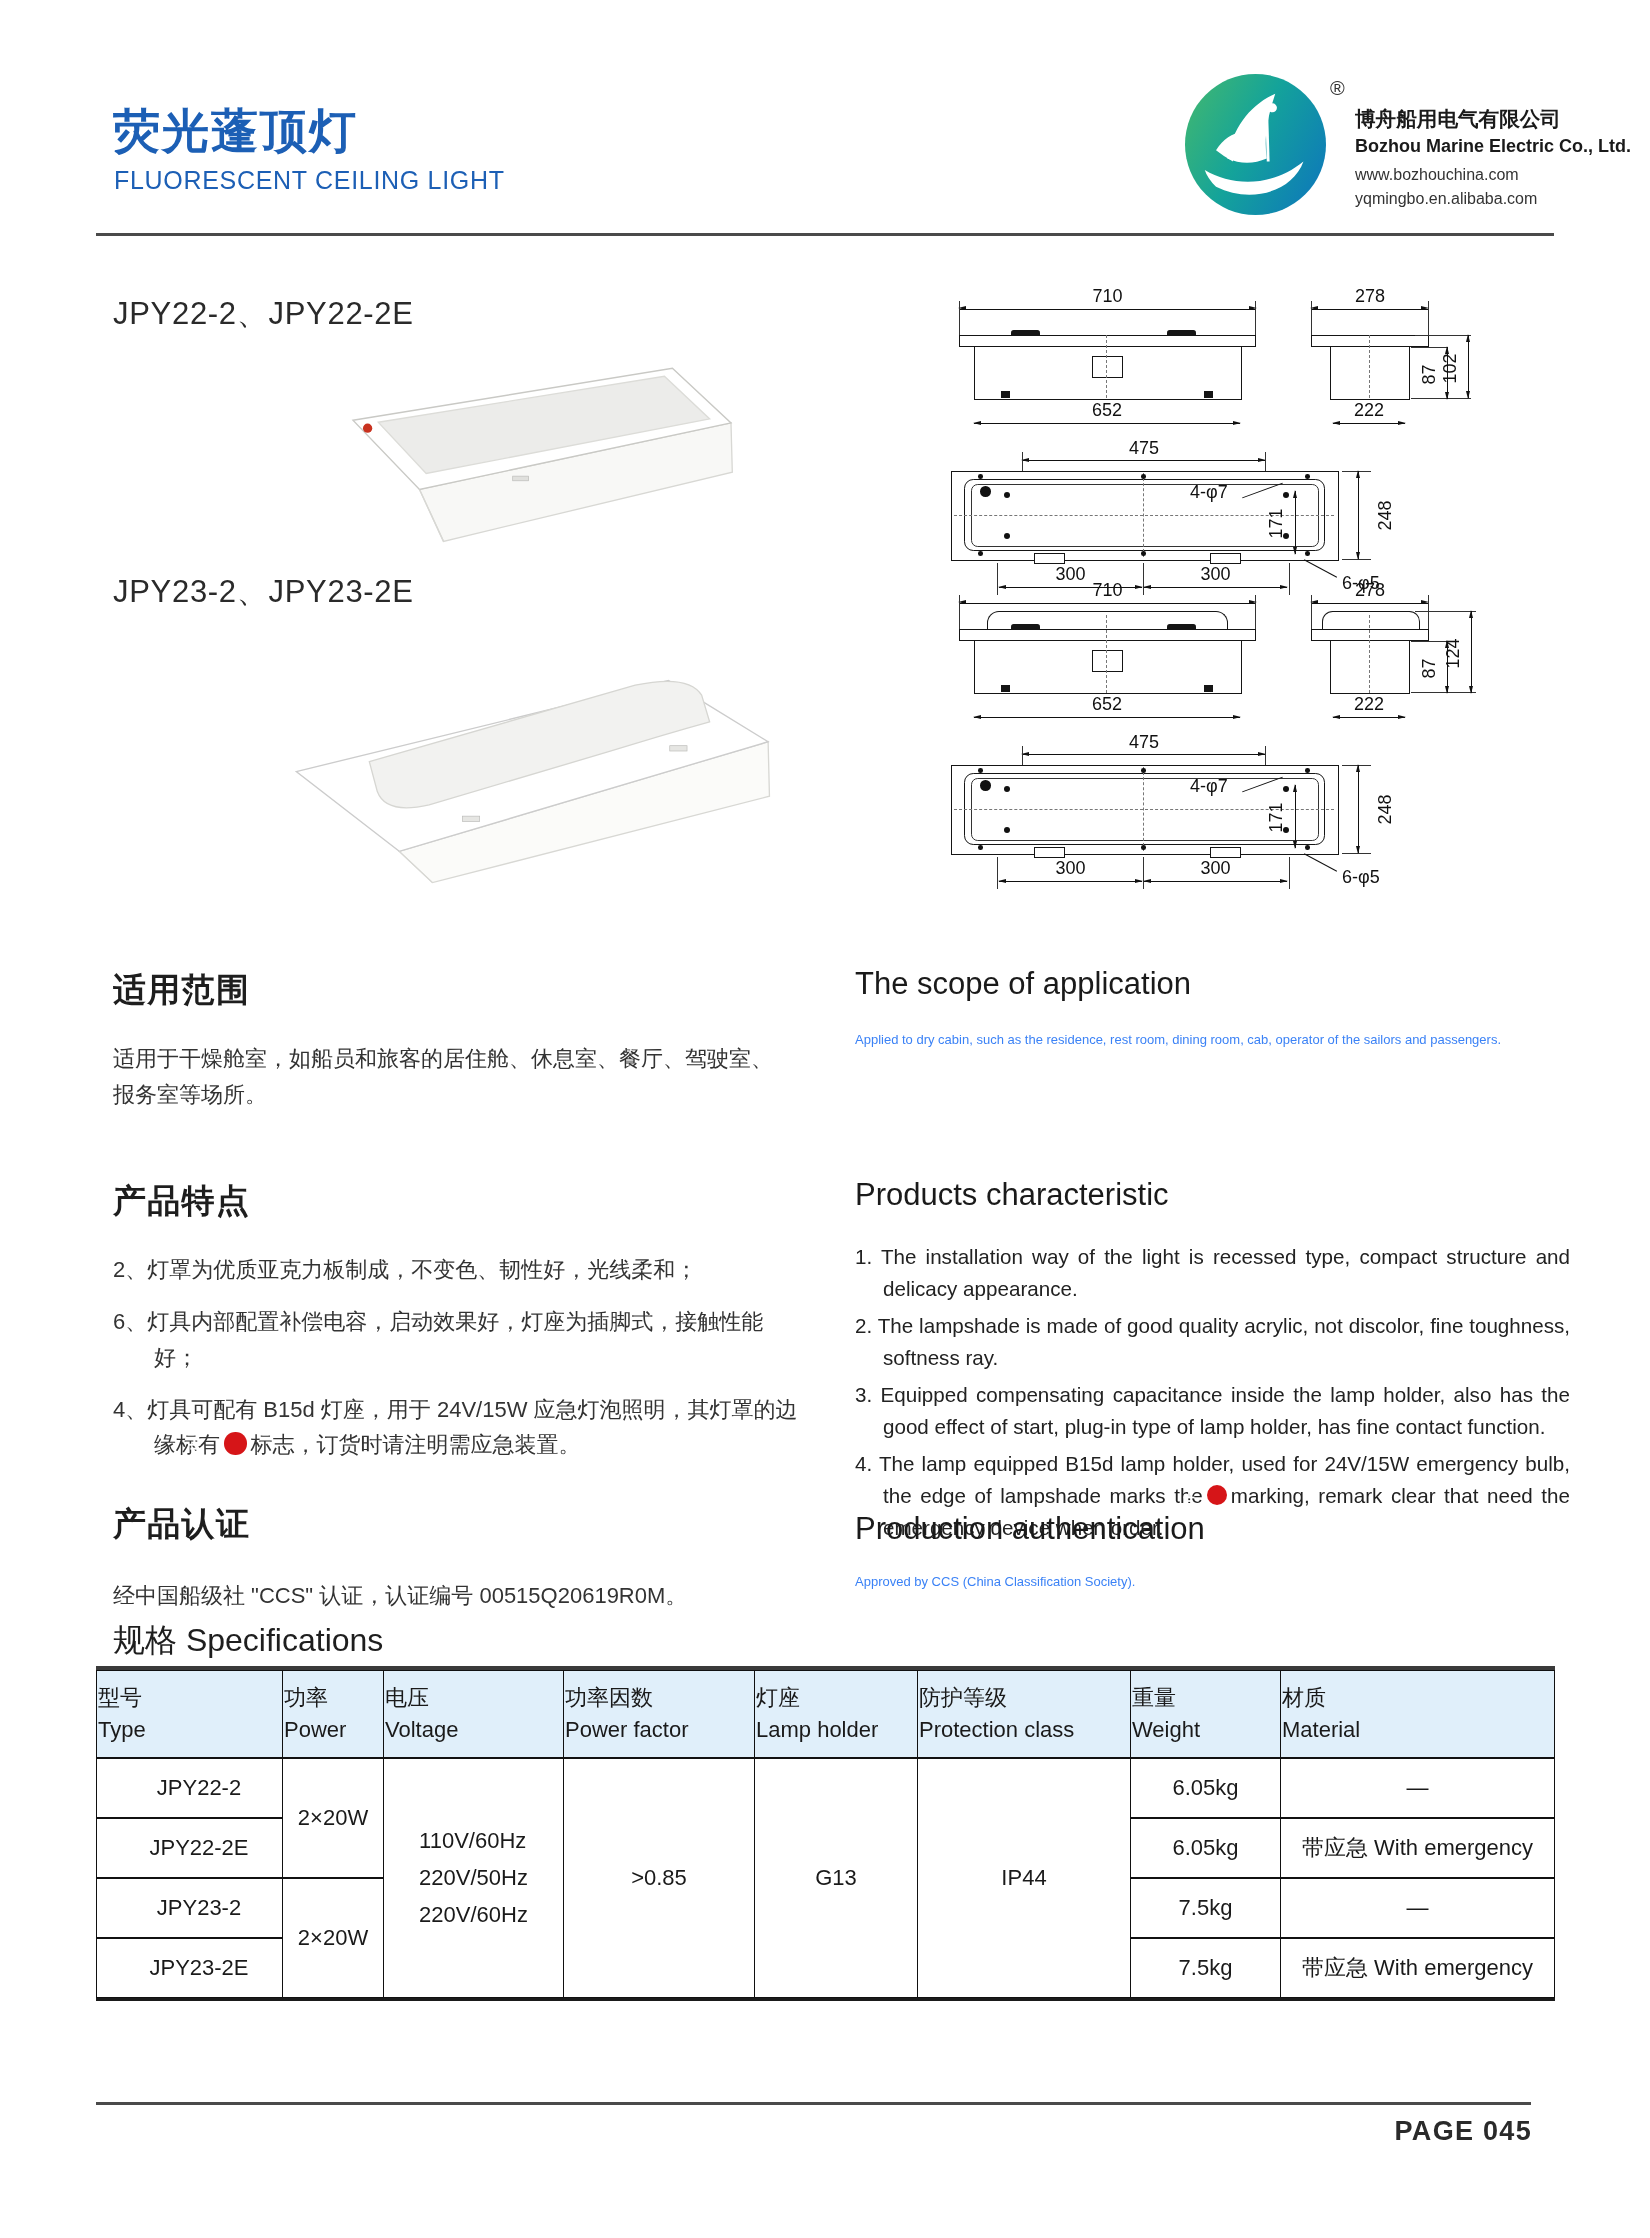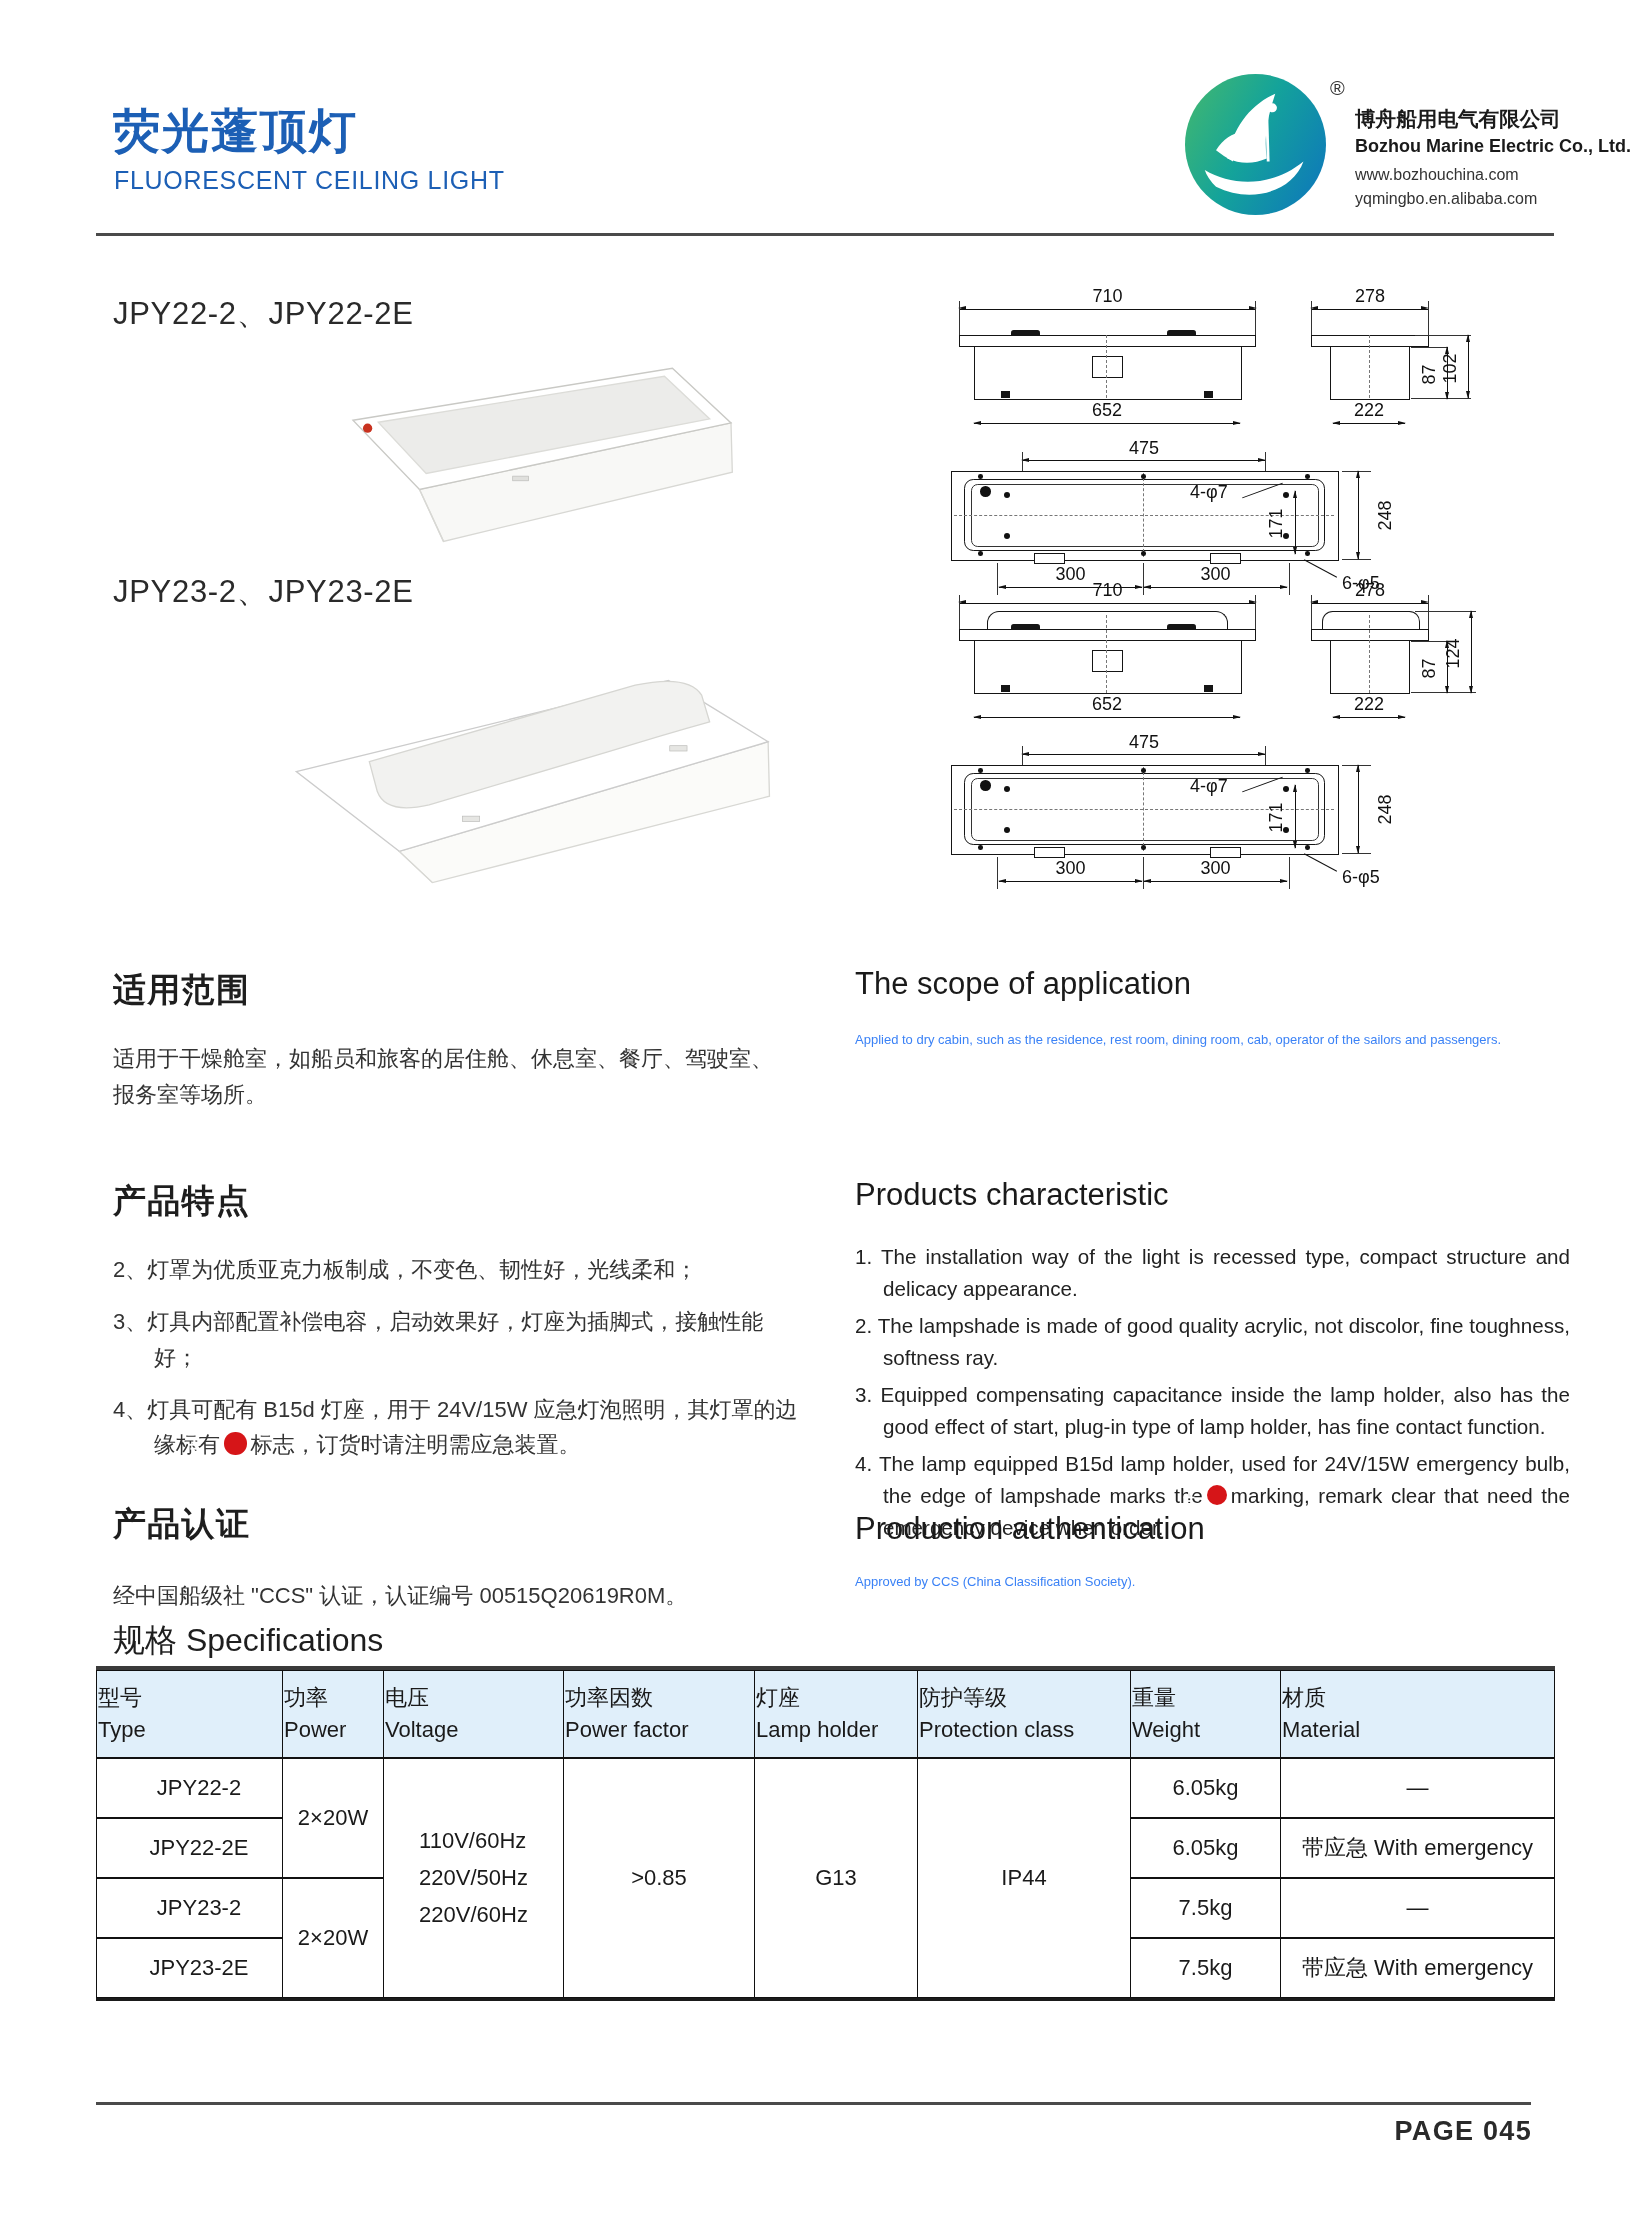--- a/index.html
+++ b/index.html
@@ -257,21 +257,21 @@
   </div>
 
   <div class="abs h-zh" style="left:113px;top:968px;">适用范围</div>
   <div class="abs b-zh" style="left:113px;top:1041px;width:672px;">适用于干燥舱室，如船员和旅客的居住舱、休息室、餐厅、驾驶室、报务室等场所。</div>
   <div class="abs h-en" style="left:855px;top:966px;">The scope of application</div>
   <div class="abs b-en" style="left:855px;top:1030px;width:706px;">Applied to dry cabin, such as the residence, rest room, dining room, cab, operator of the sailors and passengers.</div>
 
   <div class="abs h-zh" style="left:113px;top:1179px;">产品特点</div>
   <div class="abs" style="left:113px;top:1252px;width:685px;">
     <div class="zh-item">2、灯罩为优质亚克力板制成，不变色、韧性好，光线柔和；</div>
-    <div class="zh-item">3、灯具内部配置补偿电容，启动效果好，灯座为插脚式，接触性能好；</div>
+    <div class="zh-item">6、灯具内部配置补偿电容，启动效果好，灯座为插脚式，接触性能好；</div>
     <div class="zh-item"><span>4、灯具可配有 B15d 灯座，用于 24V/15W 应急灯泡照明，其灯罩的边缘标有</span><span class="em-icon"><svg viewBox="0 0 20 20" width="22.6" height="22.6">
             <g stroke="#ffffff" stroke-width="1.8" fill="none">
               <line x1="10" y1="3" x2="10" y2="9.5"></line>
               <line x1="4.5" y1="9.5" x2="15.5" y2="9.5"></line>
               <line x1="6.5" y1="13" x2="13.5" y2="13"></line>
               <line x1="8.5" y1="16.5" x2="11.5" y2="16.5"></line>
             </g>
           </svg></span><span>标志，订货时请注明需应急装置。</span></div>
   </div>
   <div class="abs h-en" style="left:855px;top:1177px;">Products characteristic</div>

